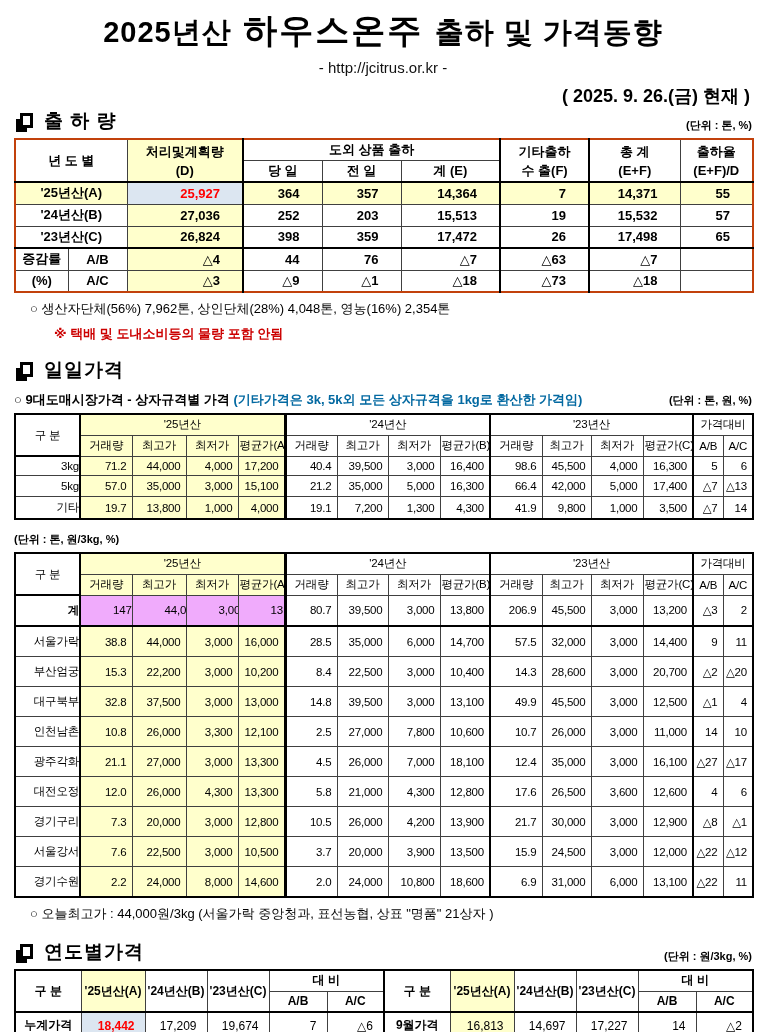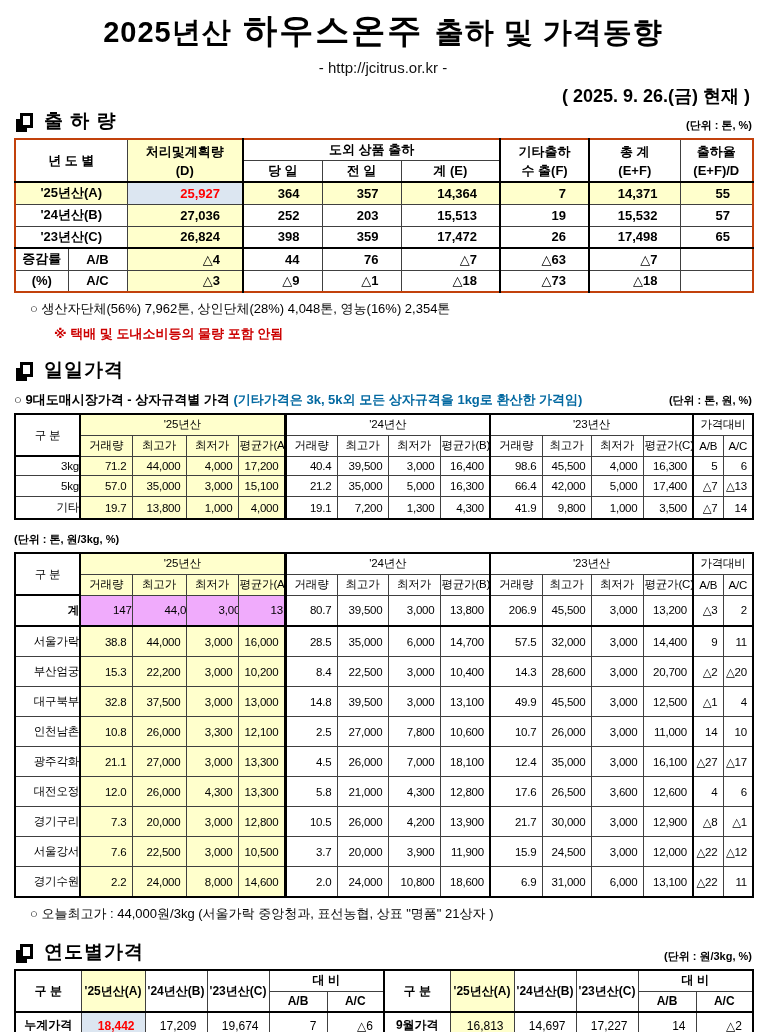--- a/index.html
+++ b/index.html
@@ -488,21 +488,21 @@
         </tr>
         <tr>
           <td>서울강서</td>
           <td>7.6</td>
           <td>22,500</td>
           <td>3,000</td>
           <td>10,500</td>
           <td>3.7</td>
           <td>20,000</td>
           <td>3,900</td>
-          <td>11,900</td>
+          <td>13,500</td>
           <td>15.9</td>
           <td>24,500</td>
           <td>3,000</td>
           <td>12,000</td>
           <td>△22</td>
           <td>△12</td>
         </tr>
         <tr>
           <td>경기수원</td>
           <td>2.2</td>

